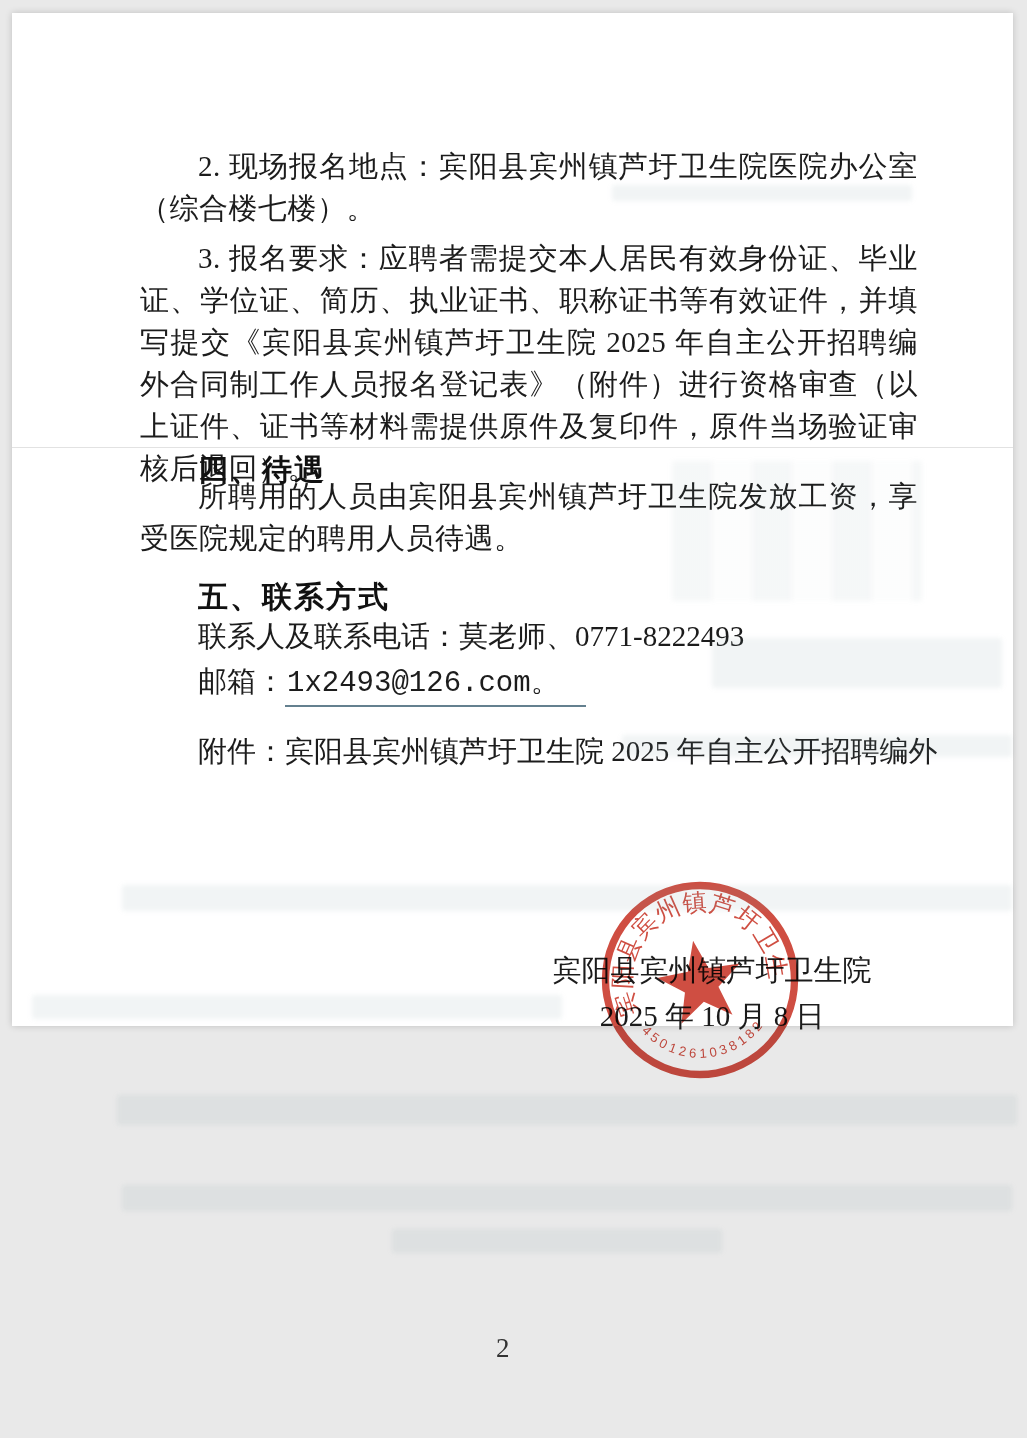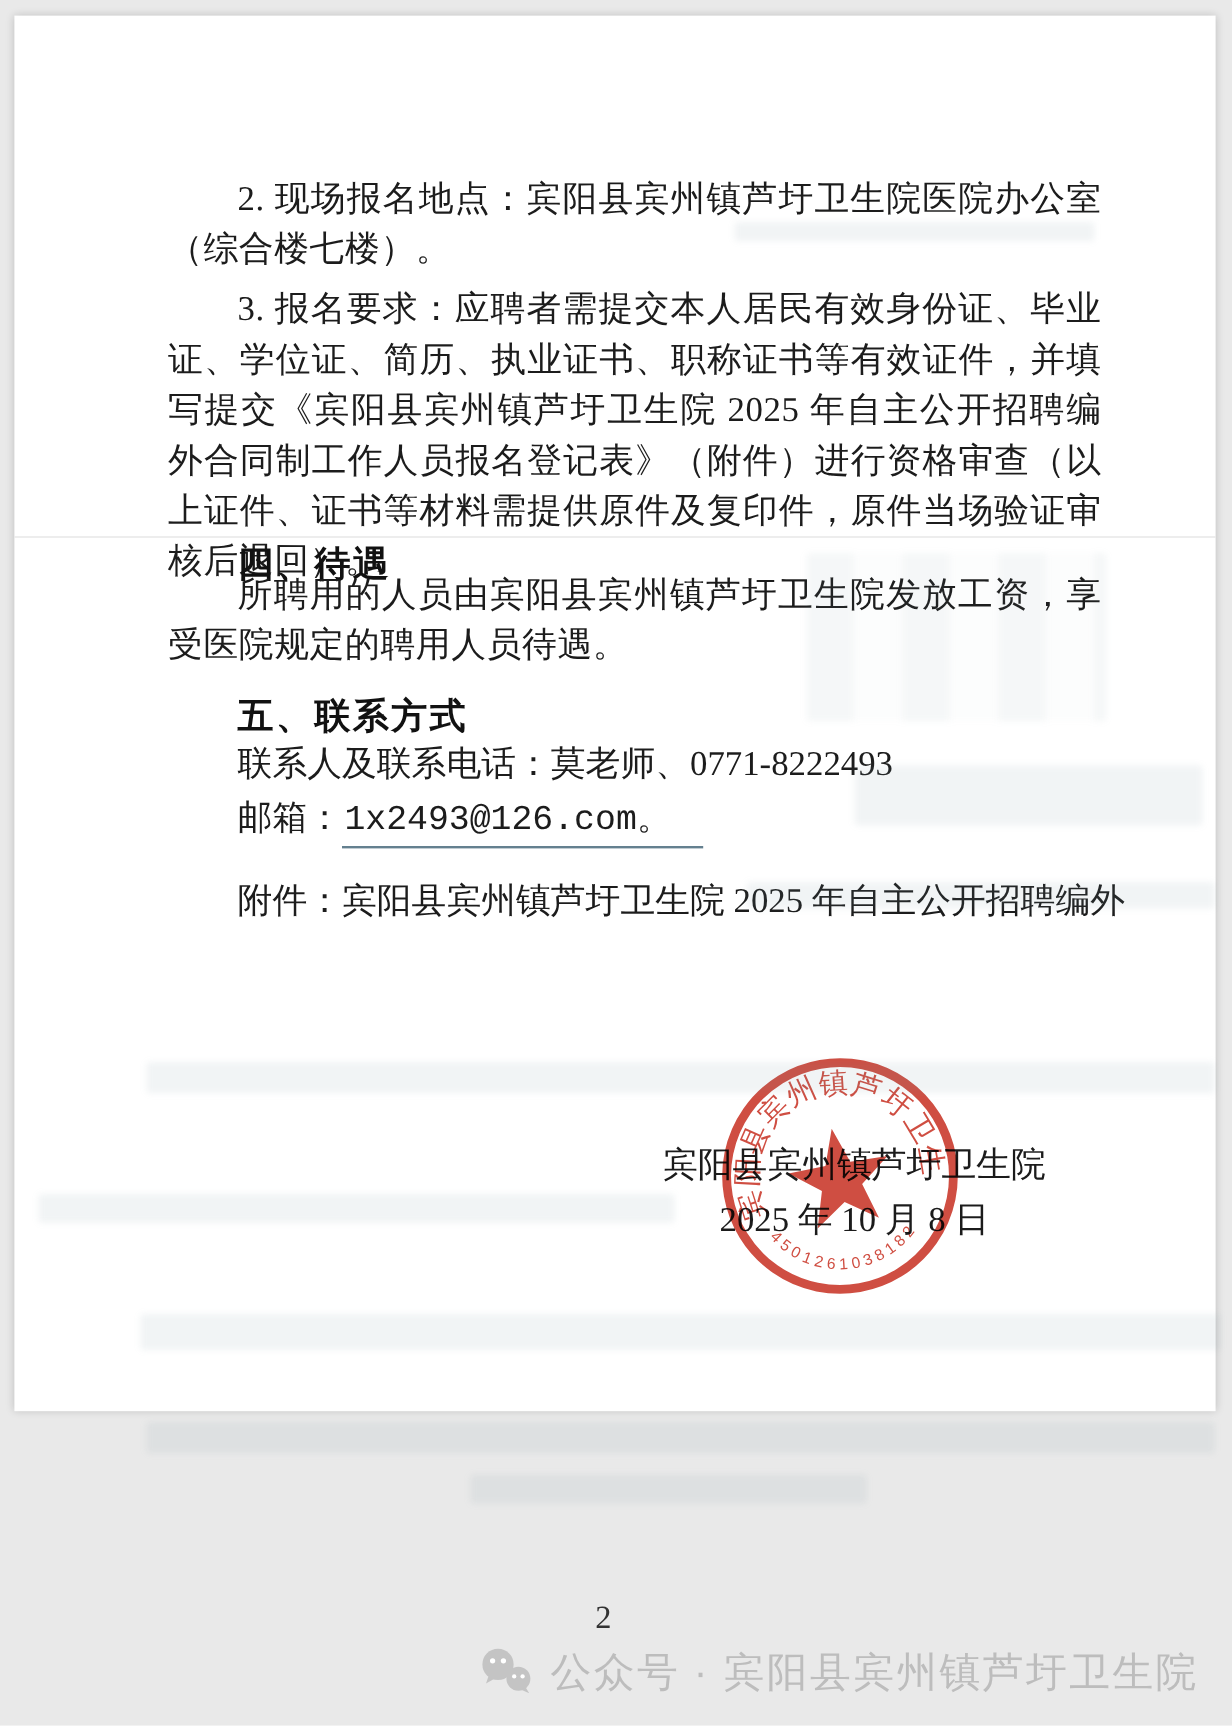--- a/index.html
+++ b/index.html
@@ -2,21 +2,21 @@
 <html><head>
 <meta charset="utf-8">
 <style>
   html,body{margin:0;padding:0;}
   body{
     width:1027px;height:1438px;position:relative;
     background:#e9e9e9;overflow:hidden;
     font-family:"Liberation Serif","DejaVu Serif",serif;
   }
   .page{
-    position:absolute;left:12px;top:13px;width:1001px;height:1163px;
+    position:absolute;left:12px;top:13px;width:1001px;height:1013px;
     background:#ffffff;box-shadow:0 0 7px rgba(0,0,0,0.18);
   }
   .body-text{
     position:absolute;left:128px;width:778px;
     font-size:29px;line-height:42px;color:#1c1c1c;
     text-align:justify;letter-spacing:0.5px;
   }
   .indent{text-indent:58px;}
   .heading{
     position:absolute;left:186px;
@@ -96,27 +96,14 @@
   <div class="ghost" style="left:700px;top:625px;width:290px;height:50px;"></div>
   <div class="ghost" style="left:610px;top:722px;width:390px;height:22px;"></div>
   <div class="ghost" style="left:110px;top:872px;width:890px;height:26px;"></div>
   <div class="ghost" style="left:20px;top:982px;width:530px;height:24px;"></div>
   <div class="ghost" style="left:105px;top:1082px;width:900px;height:30px;"></div>
   <div class="ghost" style="left:110px;top:1172px;width:890px;height:26px;"></div>
   <div class="ghost" style="left:380px;top:1216px;width:330px;height:24px;"></div>
 
   <div class="page-num">2</div>
 
-  <div class="footer">
-    <svg width="52" height="46" viewBox="0 0 52 46">
-      <circle cx="18" cy="16" r="13" fill="#c4c4c4"></circle>
-      <path d="M10,26 L8,32 L15,28 Z" fill="#c4c4c4"></path>
-      <circle cx="13.5" cy="13" r="2.2" fill="#ffffff"></circle>
-      <circle cx="22.5" cy="13" r="2.2" fill="#ffffff"></circle>
-      <circle cx="35" cy="28" r="10" fill="#c4c4c4"></circle>
-      <path d="M41,35 L44,40 L37,37 Z" fill="#c4c4c4"></path>
-      <circle cx="31.5" cy="26" r="1.8" fill="#ffffff"></circle>
-      <circle cx="38.5" cy="26" r="1.8" fill="#ffffff"></circle>
-    </svg>
-    <span>公众号 · 宾阳县宾州镇芦圩卫生院</span>
-  </div>
 
 </div>
 
 </body></html>

